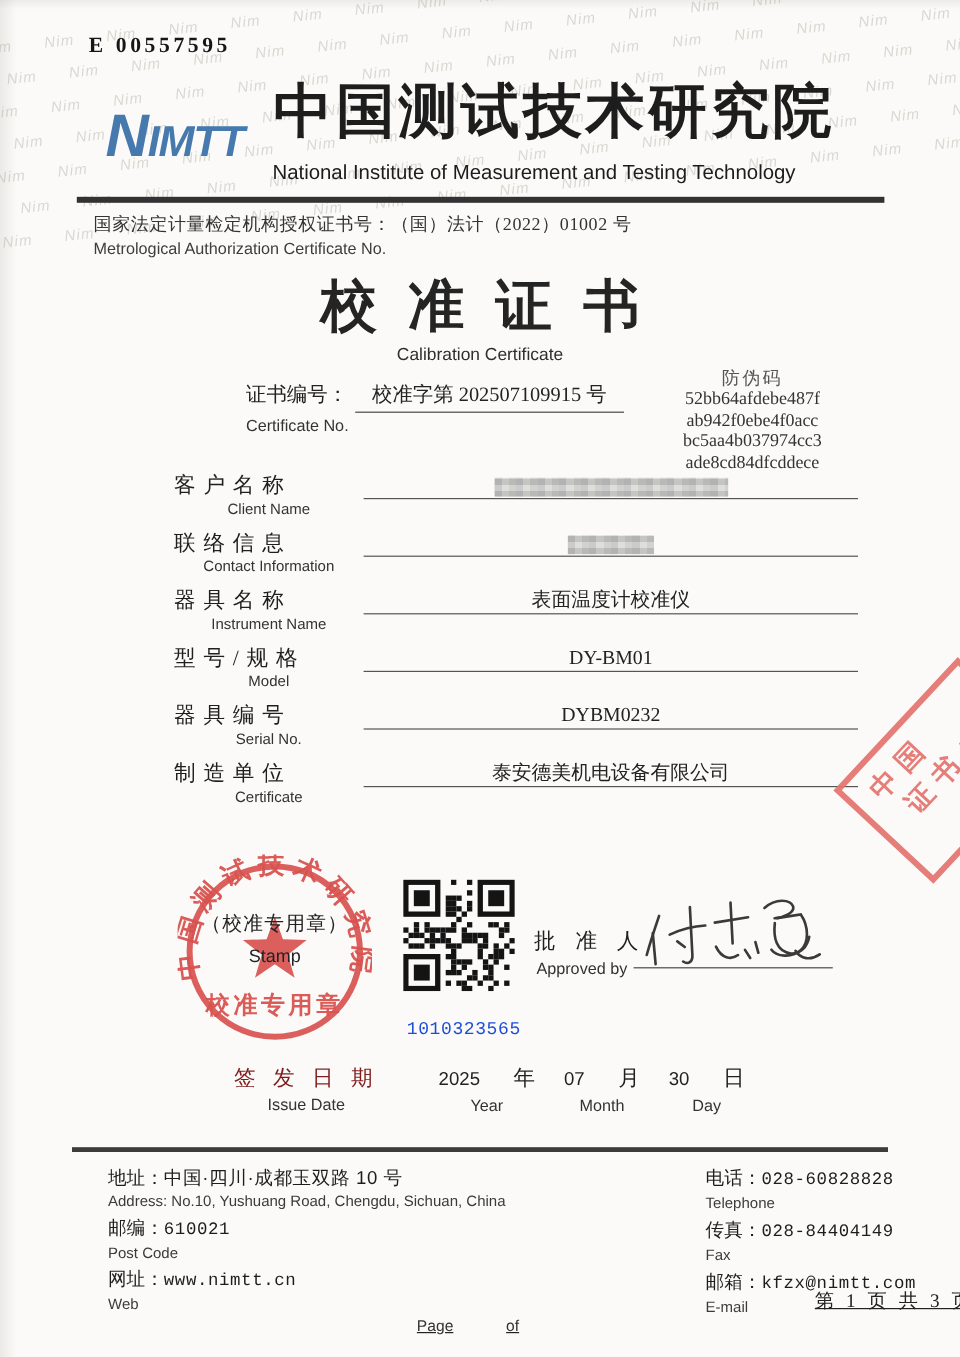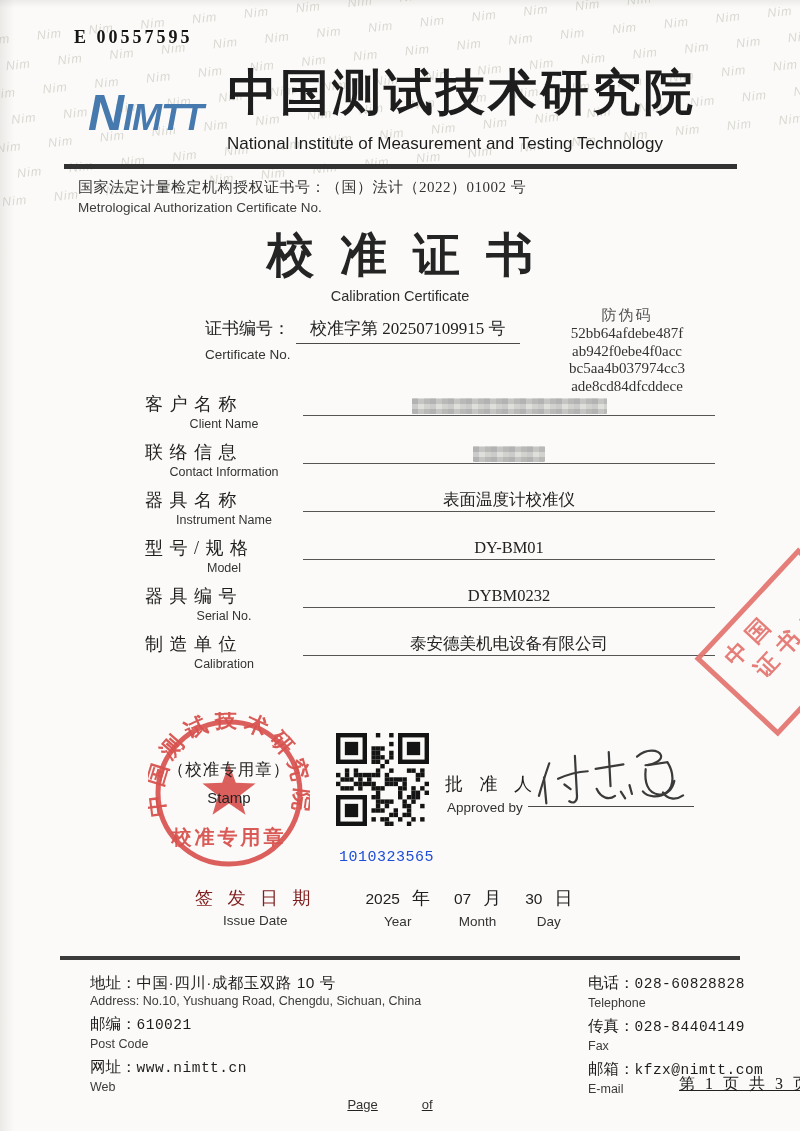--- a/index.html
+++ b/index.html
@@ -76,21 +76,21 @@
   .approve .zh{font-size:18px;letter-spacing:6px;white-space:nowrap;color:#1f1f1f;}
   .approve .en{font-size:13.5px;color:#333;margin:4px 0 0 2px;font-family:"Liberation Sans",sans-serif;}
   .sign-line{position:absolute;left:528px;top:806px;width:166px;border-bottom:1.5px solid #4a4a4a;}
   .signature{position:absolute;left:532px;top:744px;}
 
   .issue{position:absolute;left:195px;top:886px;display:flex;align-items:flex-start;}
   .issue .lab .zh{font-size:18px;letter-spacing:5px;white-space:nowrap;color:#7f1d1d;}
   .issue .lab .en{font-size:13.5px;color:#333;text-align:center;margin-top:3px;font-family:"Liberation Sans",sans-serif;}
   .date-groups{display:flex;margin-left:50px;gap:24px;}
   .dg{text-align:center;}
-  .dg .top{display:flex;gap:12px;align-items:baseline;}
+  .dg .top{display:flex;gap:28px;align-items:baseline;}
   .dg .val{font-size:15.5px;font-family:"Liberation Sans",sans-serif;color:#222;}
   .dg .unit{font-size:18px;color:#1f1f1f;}
   .dg .en{font-size:13.5px;color:#333;margin-top:4px;font-family:"Liberation Sans",sans-serif;text-align:center;}
 
   .rule-footer{position:absolute;left:60px;top:956px;width:680px;height:3.5px;background:#3b3b3b;}
   .footer-col{position:absolute;top:971px;font-family:"Liberation Sans",sans-serif;}
   .footer-left{left:90px;width:430px;}
   .footer-right{left:588px;width:180px;}
   .fi-zh{font-size:15.5px;color:#1d1d1d;line-height:23px;white-space:nowrap;}
   .fi-zh .fi-value{letter-spacing:.5px;}
@@ -186,21 +186,21 @@
     <div class="f-label">
       <div class="f-zh">器  具  编  号</div>
       <div class="f-en">Serial No.</div>
     </div>
     <div class="f-line"><span class="f-value">DYBM0232</span></div>
   </div>
 
   <div class="field-row">
     <div class="f-label">
       <div class="f-zh">制  造  单  位</div>
-      <div class="f-en">Calibration</div>
+      <div class="f-en">Certificate</div>
     </div>
     <div class="f-line"><span class="f-value">泰安德美机电设备有限公司</span></div>
   </div>
 </div>
 
   <div class="side-stamp">
     <div class="l1">中国</div>
     <div class="l2">证书/</div>
   </div>
 

